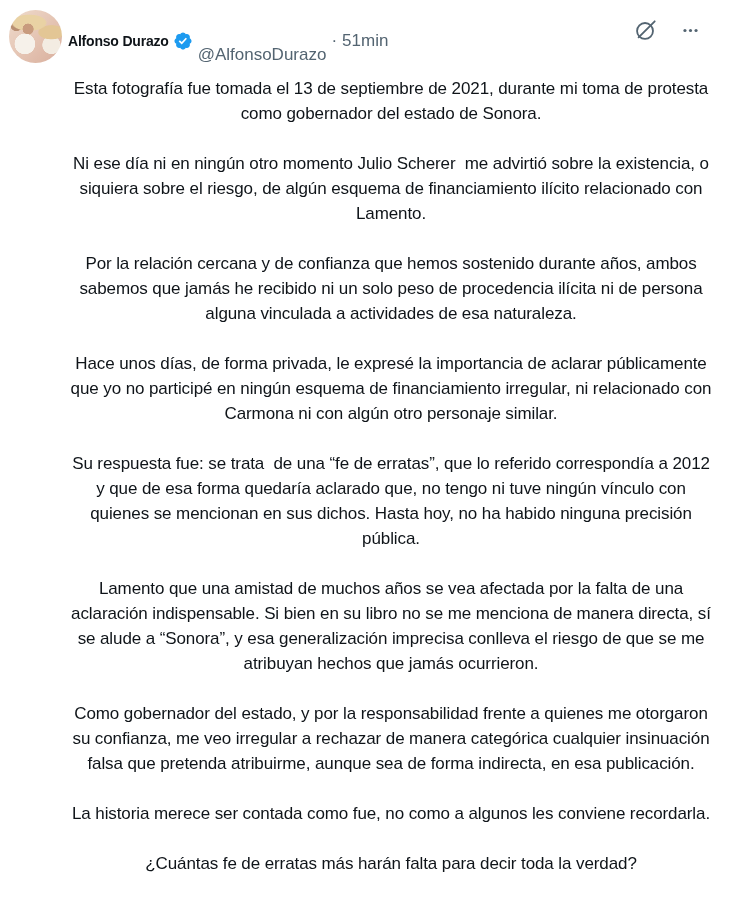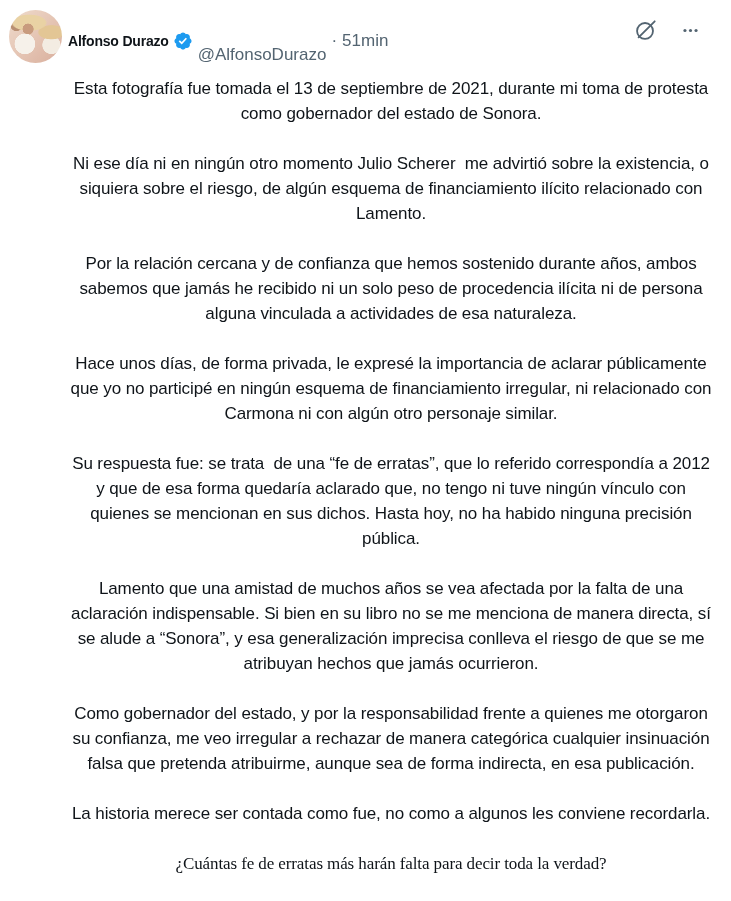--- a/index.html
+++ b/index.html
@@ -85,21 +85,21 @@
   }
   .para {
     margin: 0 0 25px 0;
     font-size: 17px;
     line-height: 25px;
     color: #0f1419;
     white-space: pre-wrap;
     letter-spacing: -0.1px;
     text-align: center;
   }
-  .para:last-child { margin-bottom: 0; font-family: Liberation Serif, serif; }
+  .para:last-child { margin-bottom: 0; }
 </style>
 </head>
 <body>
 
 <div class="tweet">
 
   <div class="avatar"></div>
 
   <div class="content">
 

